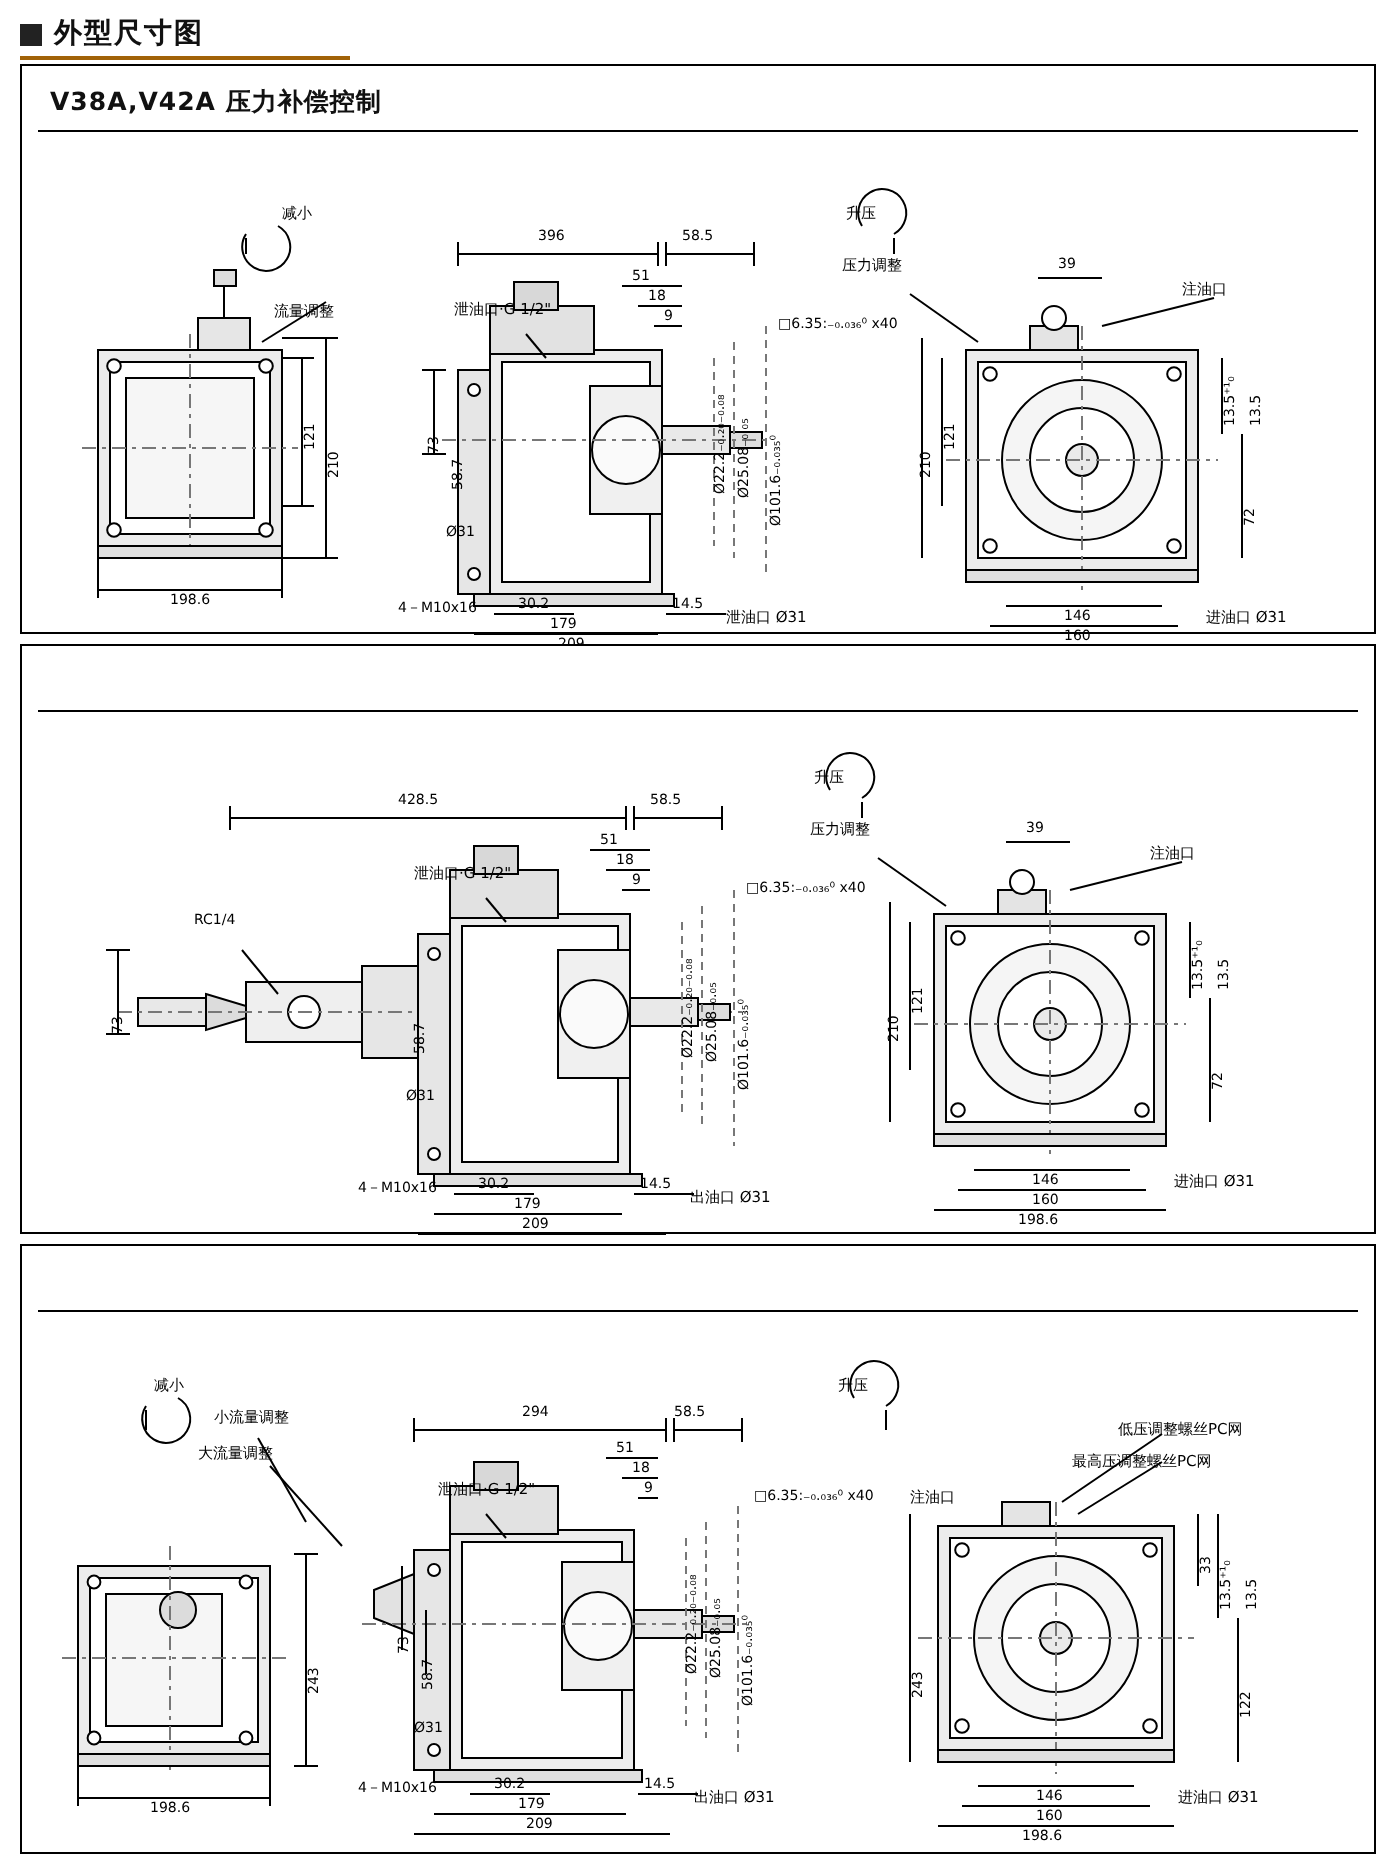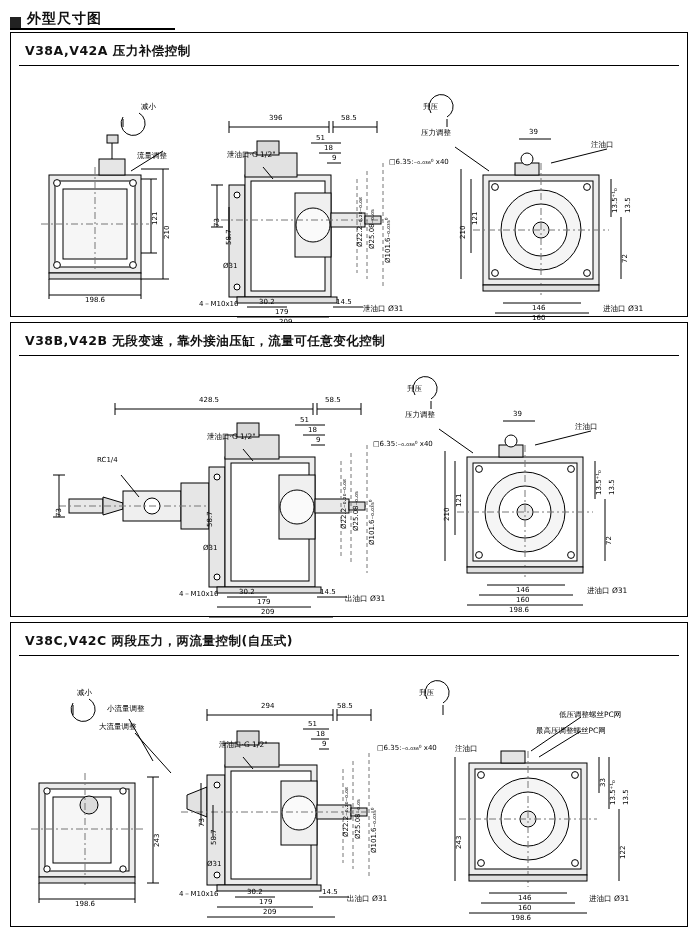--- a/index.html
+++ b/index.html
@@ -7,22 +7,22 @@
     width:700px;height:938px;background:#ffffff;
     font-family:"DejaVu Sans","Liberation Sans",sans-serif;
     color:#111;
     -webkit-font-smoothing:none;
   }
   .page{position:relative;width:700px;height:938px;overflow:hidden;}
 
   
   .page-header{
     position:absolute;left:10px;top:6px;width:165px;height:22px;
-    border-bottom:2px solid #000000;
-    display:flex;align-items:flex-end;
+    border-bottom:2px solid #a16207;
+    display:flex;align-items:center;
   }
   .hdr-square{width:11px;height:11px;background:#222;margin-right:6px;}
   .hdr-title{font-size:14px;font-weight:bold;letter-spacing:1px;}
 
   
   .section{
     position:absolute;left:10px;width:678px;
     border:1px solid #000;background:#fff;box-sizing:border-box;
   }
   #sec-a{top:32px;height:285px;}
@@ -221,21 +221,20 @@
       <div class="lbl rot90" style="left:614px;top:146px;">13.5</div>
       <div class="lbl rot90" style="left:611px;top:196px;">72</div>
       <div class="lbl" style="left:521px;top:238px;">146</div>
       <div class="lbl" style="left:521px;top:248px;">160</div>
       <div class="lbl" style="left:514px;top:258px;">198.6</div>
       <div class="lbl cn" style="left:592px;top:238px;">进油口 Ø31</div>
     </div>
   </div>
 
   <div class="section" id="sec-b">
-    <div class="sec-title">V38B,V42B 无段变速，靠外接油压缸，流量可任意变化控制</div>
     <div class="sec-rule"></div>
 
     <div class="canvas">
       <svg width="678" height="260">
         <g stroke="#000" fill="none" stroke-width="1">
 
           <rect x="58" y="142" width="34" height="14" fill="#e8e8e8"></rect>
           <polygon points="92,140 112,146 112,152 92,158" fill="#dcdcdc"></polygon>
           <rect x="112" y="134" width="58" height="30" fill="#efefef"></rect>
           <circle cx="141" cy="149" r="8" fill="#fff"></circle>
@@ -348,21 +347,20 @@
       <div class="lbl rot90" style="left:598px;top:138px;">13.5</div>
       <div class="lbl rot90" style="left:595px;top:188px;">72</div>
       <div class="lbl" style="left:505px;top:230px;">146</div>
       <div class="lbl" style="left:505px;top:240px;">160</div>
       <div class="lbl" style="left:498px;top:250px;">198.6</div>
       <div class="lbl cn" style="left:576px;top:230px;">进油口 Ø31</div>
     </div>
   </div>
 
   <div class="section" id="sec-c">
-    <div class="sec-title">V38C,V42C 两段压力，两流量控制(自压式)</div>
     <div class="sec-rule"></div>
 
     <div class="canvas">
       <svg width="678" height="268">
         <g stroke="#000" fill="none" stroke-width="1">
 
           <rect x="28" y="126" width="96" height="94" fill="#ececec"></rect>
           <rect x="34" y="132" width="84" height="82" fill="#ffffff"></rect>
           <rect x="42" y="140" width="58" height="66" fill="#f6f6f6"></rect>
           <circle cx="36" cy="134" r="3.2" fill="#fff"></circle>

